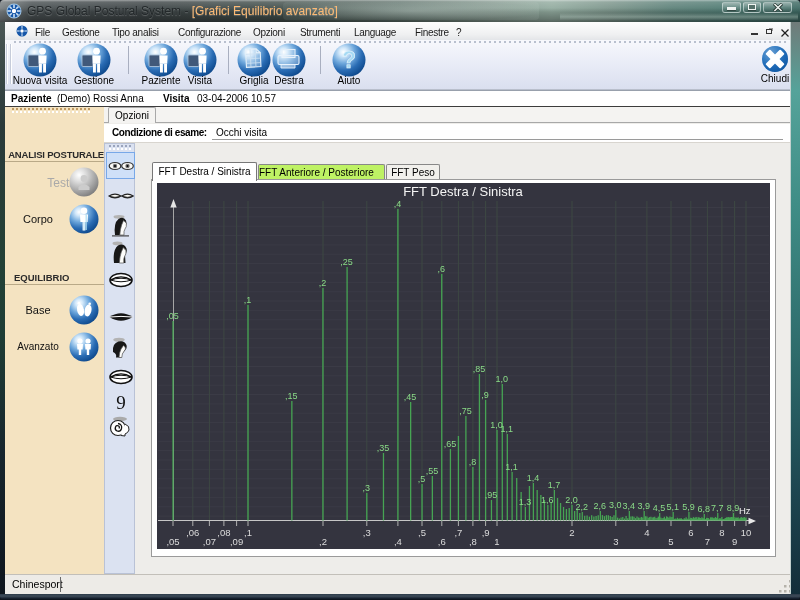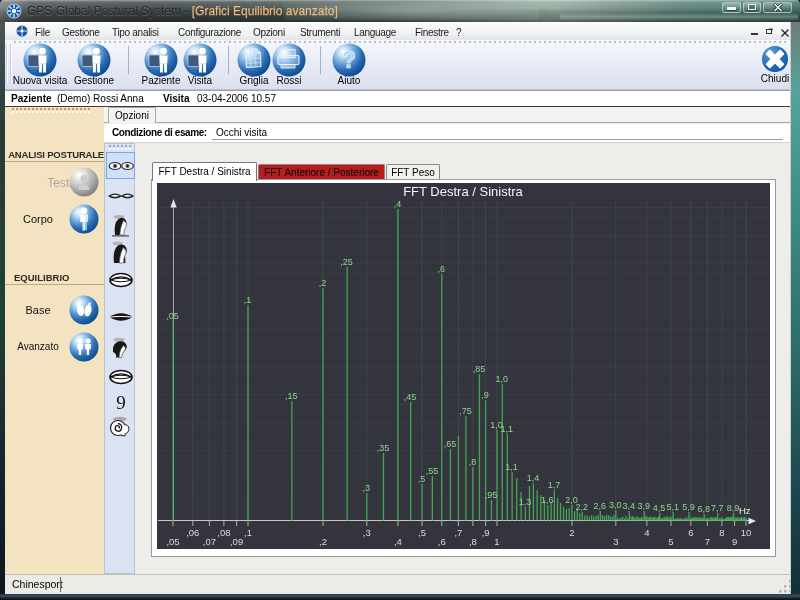--- a/index.html
+++ b/index.html
@@ -151,21 +151,21 @@
       <path d="M10 12 H24.5 M10 16.5 H24.5 M10 21 H24.5 M14.5 7 V25 M19.5 11 V25" stroke="#cfe2f2" stroke-width="0.8" fill="none"></path>
     </g>
   </svg>
 <div style="position:absolute;left:194px;top:75px;width:120px;text-align:center;font-size:10px;color:#000">Griglia</div>
 <svg width="36" height="36" viewBox="0 0 36 36" style="position:absolute;left:271px;top:42px">
     <circle cx="18" cy="18" r="16.5" fill="url(#sph)"></circle>
     <rect x="11" y="7.5" width="13" height="8" fill="rgba(255,255,255,0.2)" stroke="#e2eefa" stroke-width="1.1"></rect>
     <rect x="7" y="13.5" width="21" height="9" rx="1.5" fill="rgba(255,255,255,0.26)" stroke="#e8f2fc" stroke-width="1.1"></rect>
     <path d="M10 22.5 L24 22.5 L24 26 L10 26 Z" fill="rgba(255,255,255,0.45)" stroke="#e8f2fc" stroke-width="0.9"></path>
   </svg>
-<div style="position:absolute;left:229px;top:75px;width:120px;text-align:center;font-size:10px;color:#000">Rossi</div>
+<div style="position:absolute;left:229px;top:75px;width:120px;text-align:center;font-size:10px;color:#000">Destra</div>
 <svg width="36" height="36" viewBox="0 0 36 36" style="position:absolute;left:331px;top:42px">
     <circle cx="18" cy="18" r="16.5" fill="url(#sph)"></circle>
     <text x="18" y="26" font-size="23" font-family="Liberation Sans" font-weight="bold" fill="#a6daf4" stroke="#eaf6fc" stroke-width="0.6" text-anchor="middle">?</text>
   </svg>
 <div style="position:absolute;left:289px;top:75px;width:120px;text-align:center;font-size:10px;color:#000">Aiuto</div>
 <svg width="28" height="28" viewBox="0 0 28 28" style="position:absolute;left:761px;top:45px">
     <circle cx="14" cy="14" r="13" fill="#1565b5"></circle>
     <circle cx="14" cy="14" r="13" fill="url(#sph)" opacity="0.35"></circle>
     <g transform="rotate(45 14 14)">
       <rect x="3.5" y="10.8" width="21" height="6.4" rx="1" fill="#fff"></rect>
@@ -339,21 +339,21 @@
   </svg>
 <svg width="26" height="26" viewBox="0 0 26 26" style="position:absolute;left:108px;top:414px">
     <ellipse cx="12" cy="5" rx="7" ry="2.2" fill="#aaa"></ellipse>
     <circle cx="10" cy="14" r="7.5" fill="#fff" stroke="#222" stroke-width="1.2"></circle>
     <path d="M10 9.5 Q14.5 10.5 13.5 14.5 Q12.5 18 9 17 Q6.5 16 7.5 13 Q8.5 10.8 10.8 12 Q12 13 11 14.5" fill="none" stroke="#111" stroke-width="1.3"></path>
     <path d="M17 10 Q22 12 21 16 Q20 19 17 20 L17 22 L13 21.5" fill="#fff" stroke="#222" stroke-width="1"></path>
   </svg>
 
 
 <div class="abs" style="left:152px;top:162px;width:105px;height:19px;background:#fff;border:1px solid #777;border-bottom:none;border-radius:2px 2px 0 0;font-size:10px;text-align:center;line-height:18px;color:#000;z-index:3">FFT Destra / Sinistra</div>
-<div class="abs" style="left:258px;top:164px;width:127px;height:17px;background:#b91c1c;border:1px solid #888;border-bottom:none;border-radius:2px 2px 0 0;font-size:10px;text-align:center;line-height:16px;color:#000">FFT Anteriore / Posteriore</div>
+<div class="abs" style="left:258px;top:164px;width:127px;height:17px;background:#bef264;border:1px solid #888;border-bottom:none;border-radius:2px 2px 0 0;font-size:10px;text-align:left;line-height:16px;color:#000">FFT Anteriore / Posteriore</div>
 <div class="abs" style="left:386px;top:164px;width:54px;height:17px;background:#f1f0ec;border:1px solid #888;border-bottom:none;border-radius:2px 2px 0 0;font-size:10px;text-align:center;line-height:16px;color:#000">FFT Peso</div>
 
 
 <svg width="625" height="378" viewBox="151 179 625 378" style="position:absolute;left:151px;top:179px">
 <rect x="151.5" y="179.5" width="624" height="377" fill="#ffffff" stroke="#9a9a9a"></rect>
 <rect x="157" y="183" width="613" height="366" fill="#34343f"></rect>
 <line x1="158" y1="207.5" x2="769" y2="207.5" stroke="#3b3b46" stroke-width="1"></line>
 <line x1="158" y1="216.8" x2="769" y2="216.8" stroke="#3b3b46" stroke-width="1"></line>
 <line x1="158" y1="226.2" x2="769" y2="226.2" stroke="#3b3b46" stroke-width="1"></line>
 <line x1="158" y1="235.5" x2="769" y2="235.5" stroke="#3b3b46" stroke-width="1"></line>

